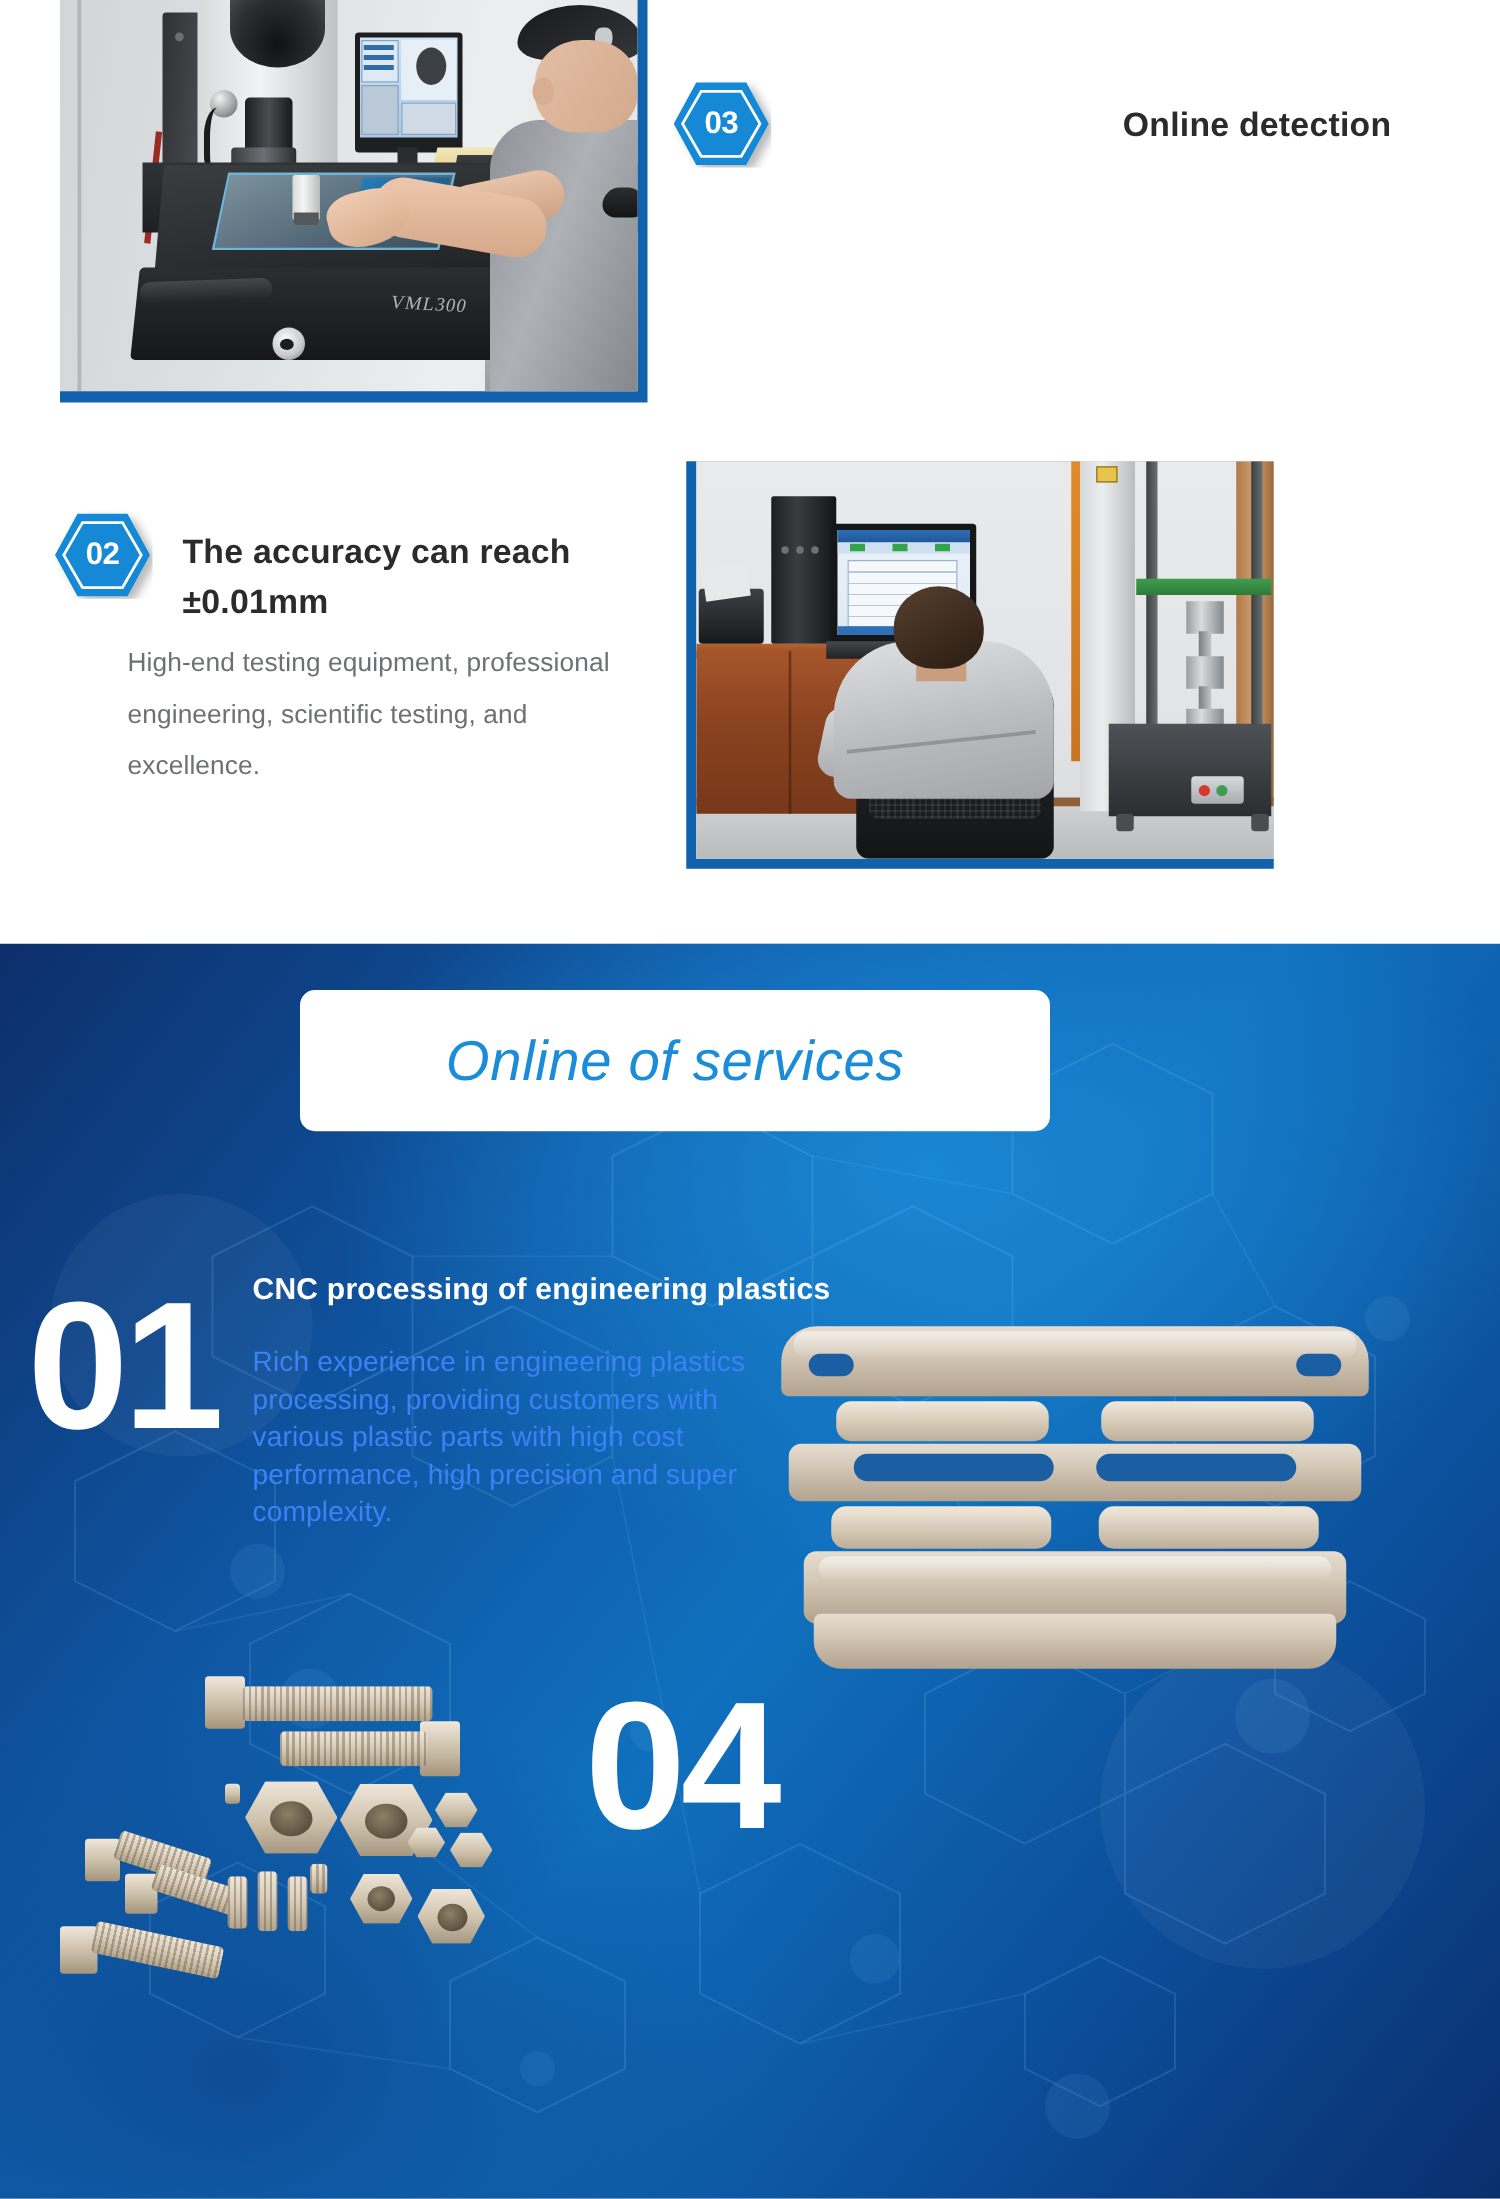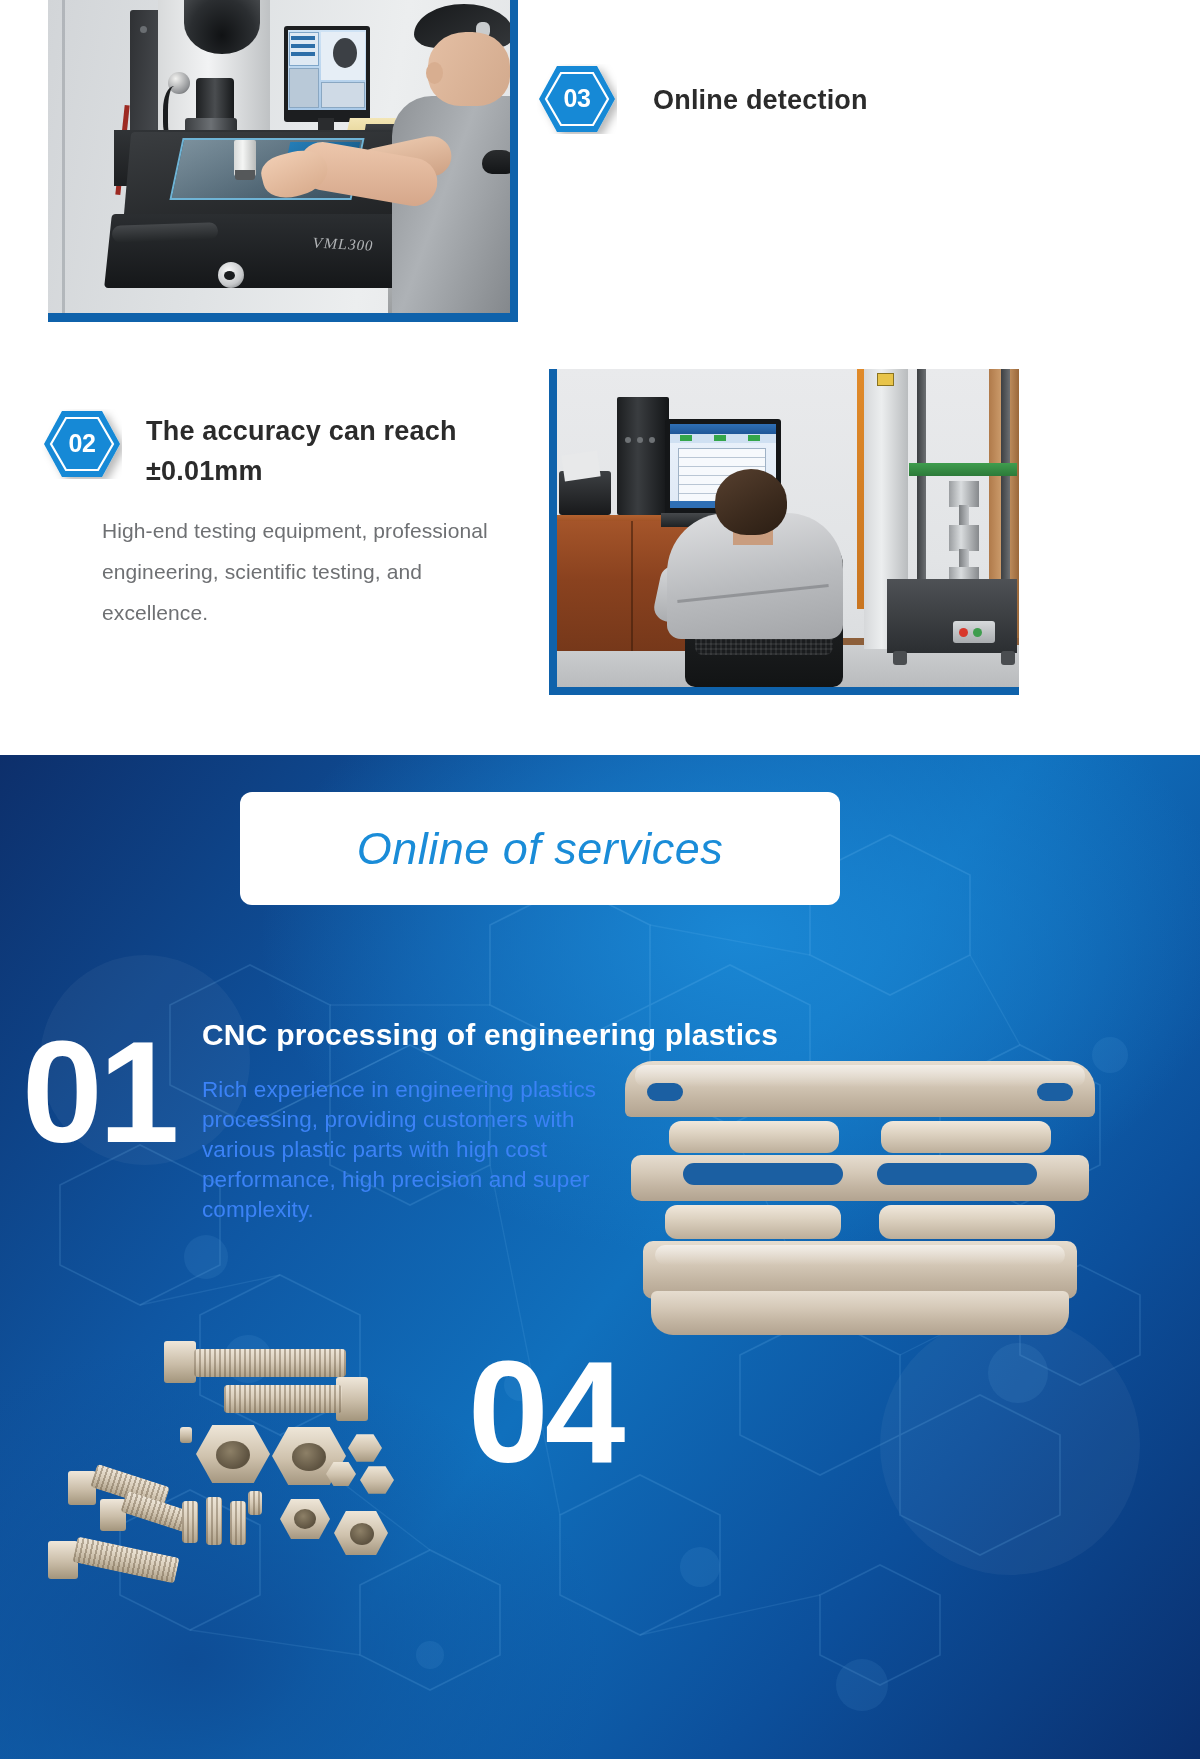--- a/index.html
+++ b/index.html
@@ -530,21 +530,21 @@
     color: #ffffff;
     font-size: 145px;
     font-weight: bold;
     line-height: 1;
     letter-spacing: -4px;
   }
 
   .svc-title {
     position: absolute;
     color: #ffffff;
-    font-size: 30px;
+    font-size: 24px;
     font-weight: bold;
     letter-spacing: .2px;
   }
   .svc-body {
     position: absolute;
     color: #3b82f6;
     font-size: 22.5px;
     line-height: 30px;
     letter-spacing: .1px;
   }
@@ -684,36 +684,36 @@
           <filter id="shadow03" x="-30%" y="-30%" width="180%" height="180%">
             <feDropShadow dx="5" dy="4" stdDeviation="4" flood-color="#000" flood-opacity="0.28"></feDropShadow>
           </filter>
         </defs>
         <polygon points="20,2 60,2 78,35 60,68 20,68 2,35" fill="#1389d6" filter="url(#shadow03)"></polygon>
         <polygon points="24,9 56,9 71,35 56,61 24,61 9,35" fill="none" stroke="#ffffff" stroke-width="2.2"></polygon>
       </svg>
       <div class="hex-num">03</div>
     </div>
 
-    <h2 class="blk-title" style="left:653px; top:80px; width:460px;">Online detection</h2>
+    <h2 class="blk-title" style="left:653px; top:80px; width:460px;text-align:right;">Online detection</h2>
 
     <div class="hex-badge" style="left:42px; top:409px;">
       <svg class="hex-shape" viewBox="0 0 80 70">
         <defs>
           <filter id="shadow04" x="-30%" y="-30%" width="180%" height="180%">
             <feDropShadow dx="5" dy="4" stdDeviation="4" flood-color="#000" flood-opacity="0.28"></feDropShadow>
           </filter>
         </defs>
         <polygon points="20,2 60,2 78,35 60,68 20,68 2,35" fill="#1389d6" filter="url(#shadow04)"></polygon>
         <polygon points="24,9 56,9 71,35 56,61 24,61 9,35" fill="none" stroke="#ffffff" stroke-width="2.2"></polygon>
       </svg>
       <div class="hex-num">02</div>
     </div>
 
-    <h2 class="blk-title" style="left:146px; top:411px; width:350px;">The accuracy can reach ±0.01mm</h2>
+    <h2 class="blk-title" style="left:146px; top:421px; width:350px;">The accuracy can reach ±0.01mm</h2>
     <p class="blk-body" style="left:102px; top:510px; width:430px;">High-end testing equipment, professional engineering, scientific testing, and excellence.</p>
 
     <div class="photo-frame" id="photo-2">
       <div class="photo-inner">
         <div class="scene">
           <div class="s2-wall"></div>
           <div class="s2-door"></div>
           <div class="s2-floor"></div>
           <div class="s2-skirt"></div>
 

